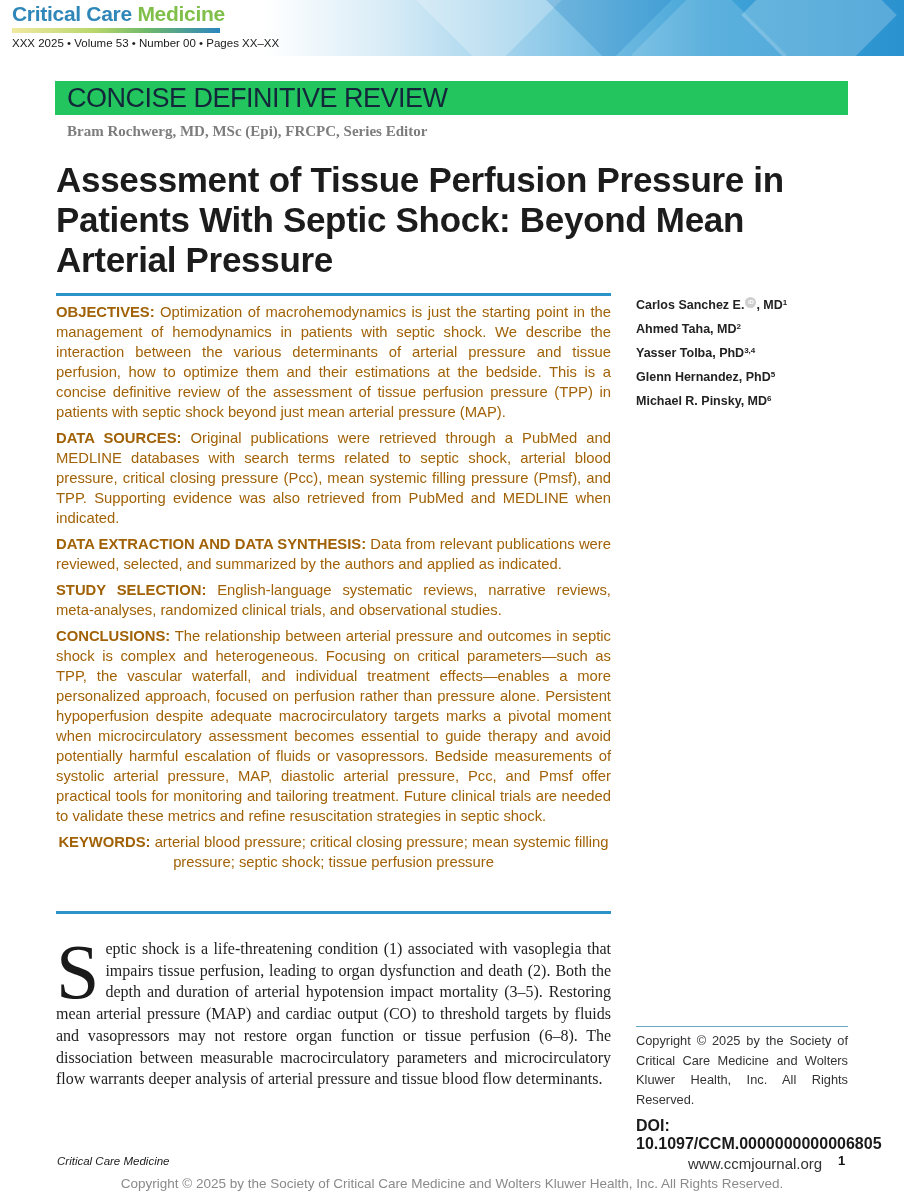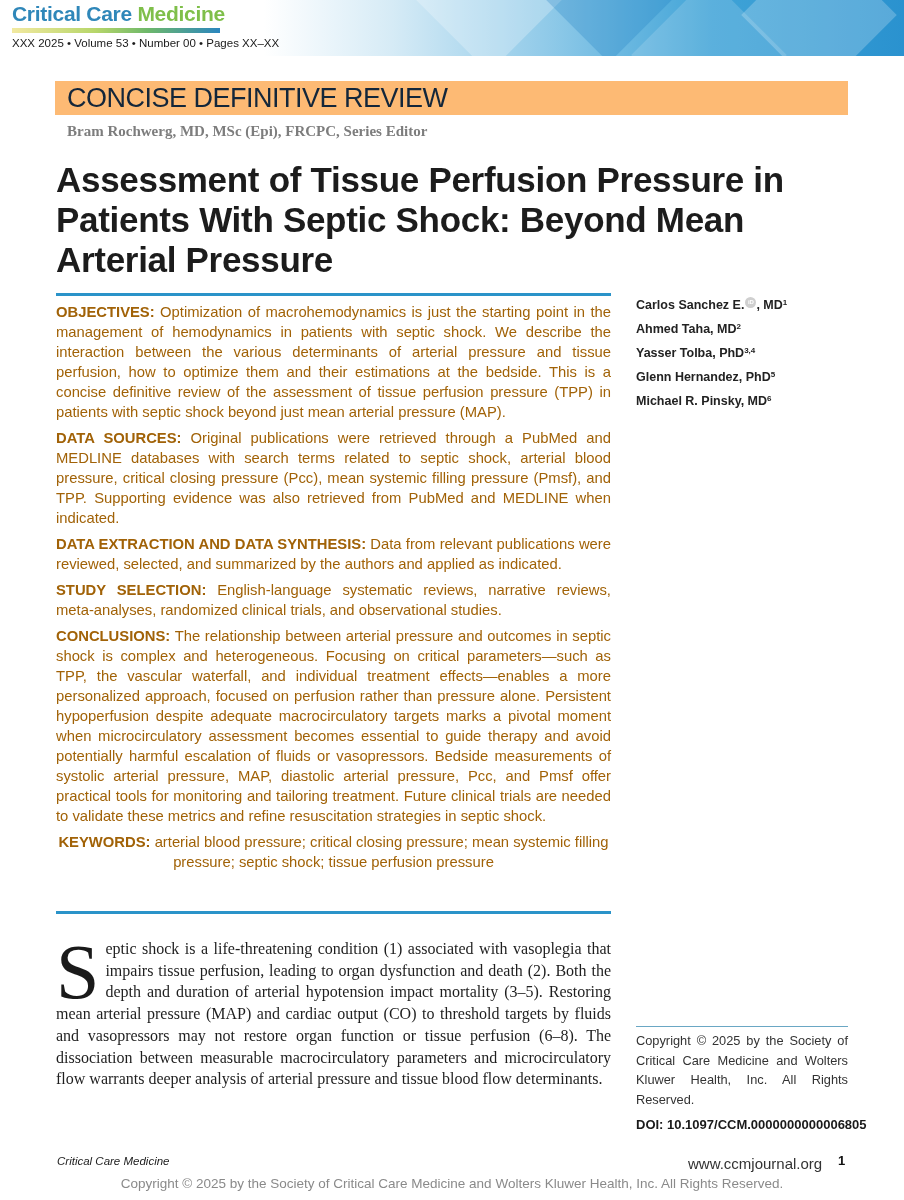--- a/index.html
+++ b/index.html
@@ -22,21 +22,21 @@
     .logo-green { color: #7fbf4a; }
     .logo-bar {
       position: absolute; left: 12px; top: 28px; width: 208px; height: 5px;
       background: linear-gradient(90deg, #f2e9a0 0%, #b7d66a 40%, #6eb86a 65%, #2b86bf 100%);
     }
     .issue-line { position: absolute; left: 12px; top: 37px; font-size: 11.5px; font-weight: normal; color: #1a1a1a; }
 
     
     .section-band {
       position: absolute; left: 55px; top: 81px; width: 793px; height: 34px;
-      background: #fdba74; color: #13263a; font-size: 27px; line-height: 34px; padding-left: 12px;
+      background: #22c55e; color: #13263a; font-size: 27px; line-height: 34px; padding-left: 12px;
       letter-spacing: -0.5px;
     }
     .series-editor {
       position: absolute; left: 67px; top: 123px; font-family: "Liberation Serif", serif;
       font-size: 15px; font-weight: bold; color: #7d7d7d;
     }
 
     .article-title {
       position: absolute; left: 56px; top: 160px; width: 780px;
       font-size: 35px; font-weight: bold; line-height: 40px; color: #1c1c1c; letter-spacing: -0.3px;
@@ -68,21 +68,21 @@
       float: left; font-size: 78px; line-height: 60px; margin-right: 6px; margin-top: 4px; color: #1a1a1a;
       font-family: "Liberation Serif", serif;
     }
 
     
     .copy-rule { position: absolute; left: 636px; top: 1026px; width: 212px; height: 1px; background: #6aa7c4; }
     .copy-box {
       position: absolute; left: 636px; top: 1031px; width: 212px; font-size: 12.8px; line-height: 19.5px;
       color: #333; text-align: justify;
     }
-    .doi { position: absolute; left: 636px; top: 1117px; font-size: 13px; font-weight: bold; color: #1a1a1a; }
+    .doi { position: absolute; left: 636px; top: 1117px; font-size: 16px; font-weight: bold; color: #1a1a1a; }
 
     
     .foot-journal { position: absolute; left: 57px; top: 1155px; font-size: 11.5px; font-style: italic; color: #222; }
     .foot-url { position: absolute; left: 664px; top: 1155px; font-size: 15px; color: #333; margin-left: 24px; }
     .foot-page { position: absolute; left: 838px; top: 1153px; font-size: 13px; font-weight: bold; color: #111; }
     .foot-copyright { position: absolute; left: 0; width: 904px; top: 1176px; text-align: center; font-size: 13.5px; color: #8a8a8a; }
   </style>
 </head>
 <body>
 

